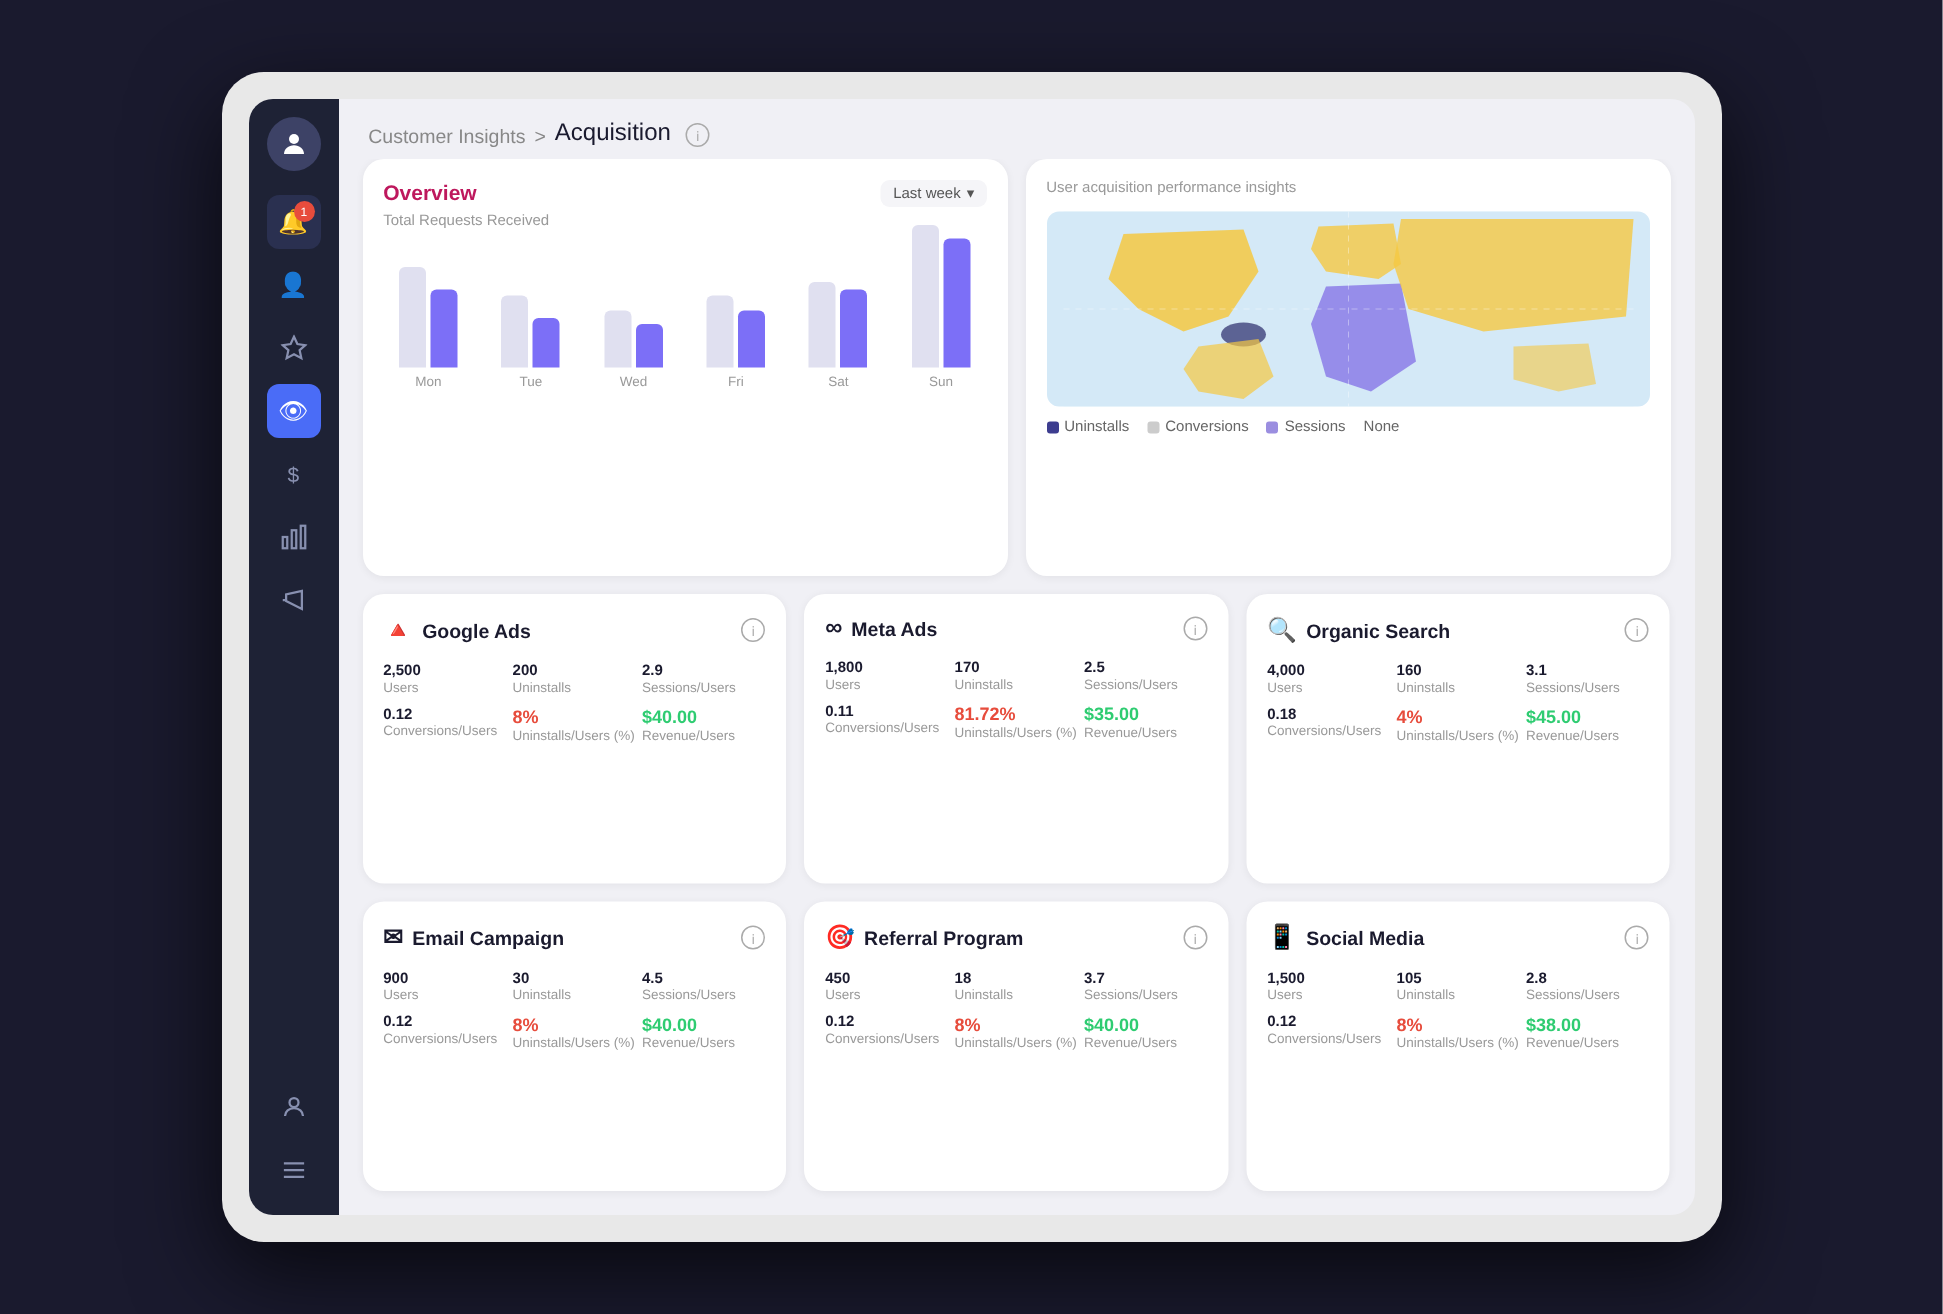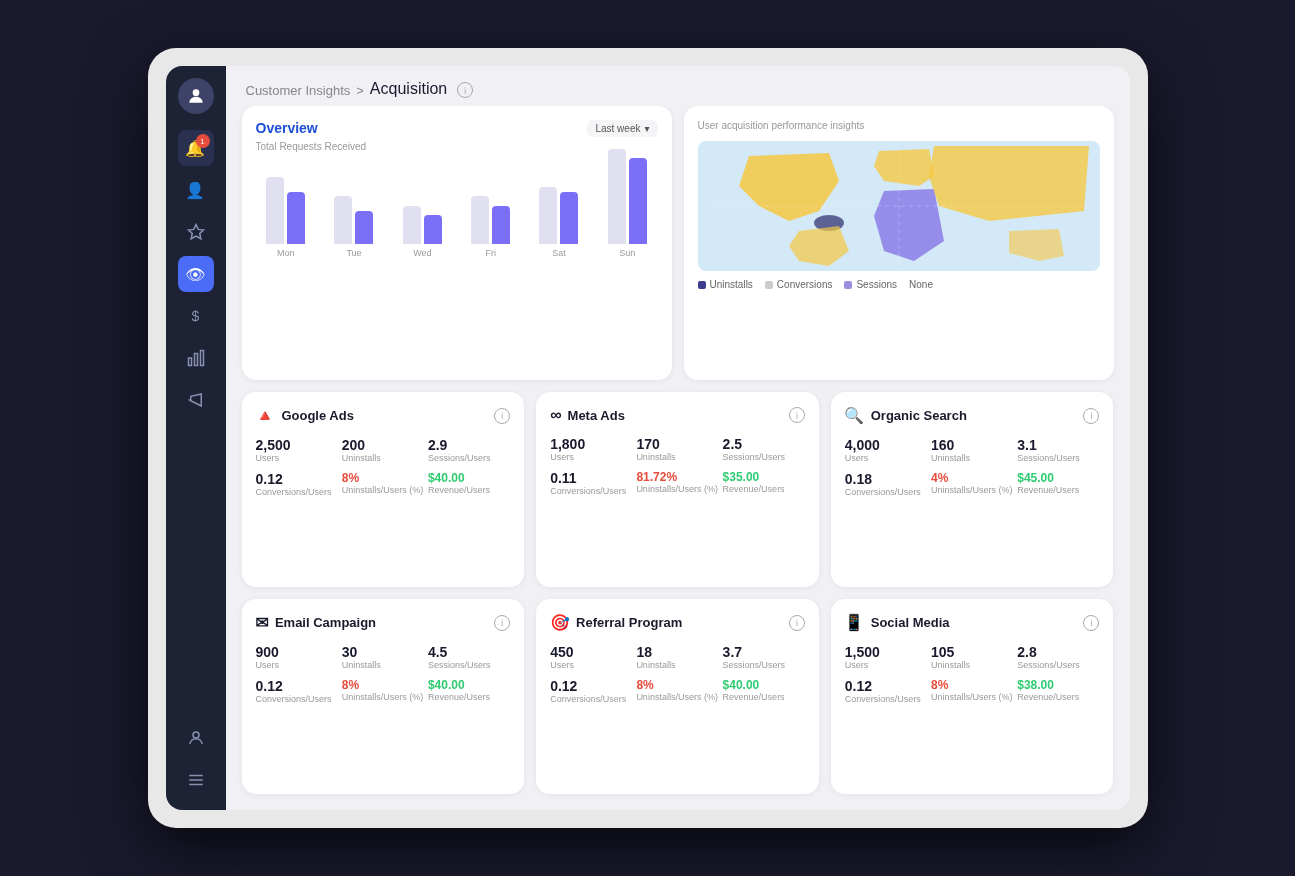--- a/index.html
+++ b/index.html
@@ -148,21 +148,21 @@
     }
     .card-header {
       display: flex;
       justify-content: space-between;
       align-items: flex-start;
       margin-bottom: 4px;
     }
     .card-title {
       font-size: 14px;
       font-weight: 700;
-      color: #1d4ed8;
+      color: #be185d;
     }
     .card-subtitle {
       font-size: 10px;
       color: #999;
       margin-bottom: 10px;
     }
     .dropdown-btn {
       font-size: 10px;
       color: #555;
       background: #f5f5f8;
@@ -269,21 +269,21 @@
     }
     .channel-icon {
       font-size: 16px;
     }
     .channel-info {
       display: grid;
       grid-template-columns: 1fr 1fr 1fr;
       gap: 8px 4px;
     }
     .metric-value {
-      font-size: 14px;
+      font-size: 10px;
       font-weight: 700;
       color: #1a1a2e;
     }
     .metric-label {
       font-size: 9px;
       color: #999;
     }
     .metric-red { color: #e74c3c; font-weight: 700; font-size: 12px; }
     .metric-green { color: #2ecc71; font-weight: 700; font-size: 12px; }
     .metric-block { display: flex; flex-direction: column; }

